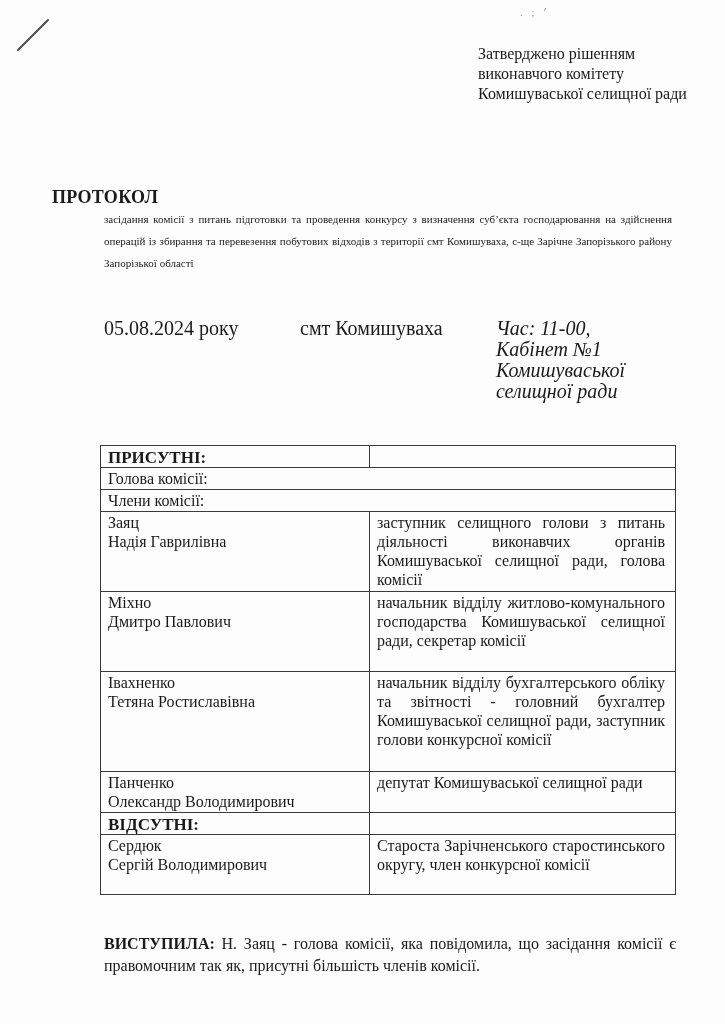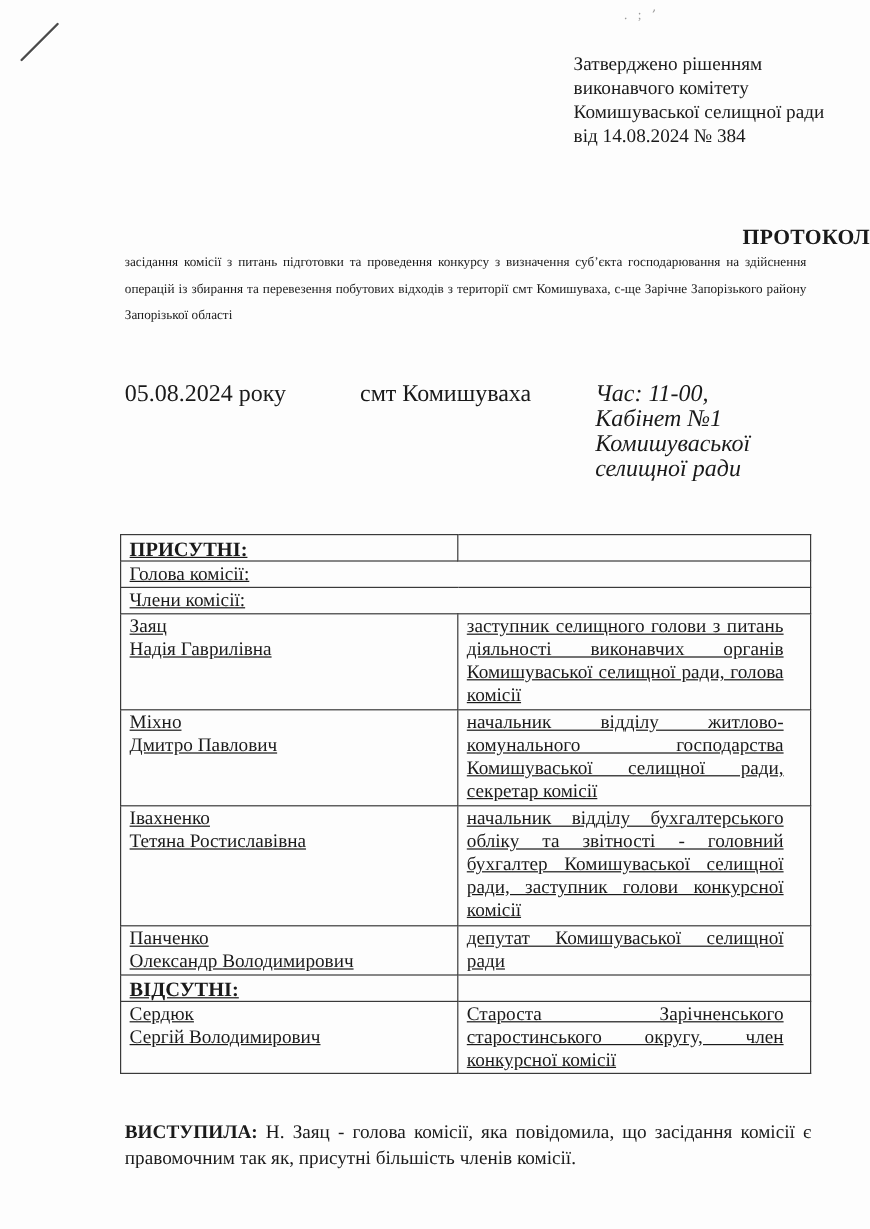--- a/index.html
+++ b/index.html
@@ -40,21 +40,21 @@
       font-size: 16px;
       line-height: 20px;
       margin-left: 27px;
     }
     .approval div { white-space: nowrap; }
 
     .title {
       position: absolute;
       left: 0; width: 725px;
       top: 187px;
-      text-align: right;
+      text-align: left;
       font-weight: bold;
       font-size: 18px;
       letter-spacing: 0.3px;
       padding-left: 52px;
       box-sizing: border-box;
     }
     .subtitle {
       position: absolute;
       left: 104px;
       width: 568px;
@@ -80,22 +80,21 @@
       left: 100px;
       top: 445px;
       width: 576px;
       border-collapse: collapse;
       font-size: 16px;
       line-height: 19px;
     }
     table.attendance td {
       border: 1px solid #3a3a3a;
       vertical-align: top;
-      padding: 1px 22px 1px 7px;
-      text-decoration: underline;
+      padding: 1px 10px 1px 7px;
     }
     table.attendance td.col-name { width: 251px; }
     table.attendance td.col-role {
       text-align: justify;
       text-align-last: left;
     }
     table.attendance td.section-head {
       font-weight: bold;
       font-size: 17px;
       padding-top: 2px;
@@ -125,21 +124,20 @@
 
   <svg class="scan-mark" viewBox="0 0 40 40">
     <line x1="4" y1="36" x2="34" y2="6" stroke="#4a4a4a" stroke-width="2" stroke-linecap="round"></line>
   </svg>
   <div class="scan-scribble">. ; ՚</div>
 
   <div class="approval">
     <div>Затверджено рішенням</div>
     <div>виконавчого комітету</div>
     <div>Комишуваської селищної ради</div>
-    <div>від 14.08.2024 № 384</div>
   </div>
 
   <div class="title">ПРОТОКОЛ</div>
   <div class="subtitle">засідання комісії з питань підготовки та проведення конкурсу з визначення суб’єкта господарювання на здійснення операцій із збирання та перевезення побутових відходів з території смт Комишуваха, с-ще Зарічне Запорізького району Запорізької області</div>
 
   <div class="meta date">05.08.2024 року</div>
   <div class="meta place">смт Комишуваха</div>
   <div class="meta time">
     <div>Час: 11-00,</div>
     <div>Кабінет №1</div>

